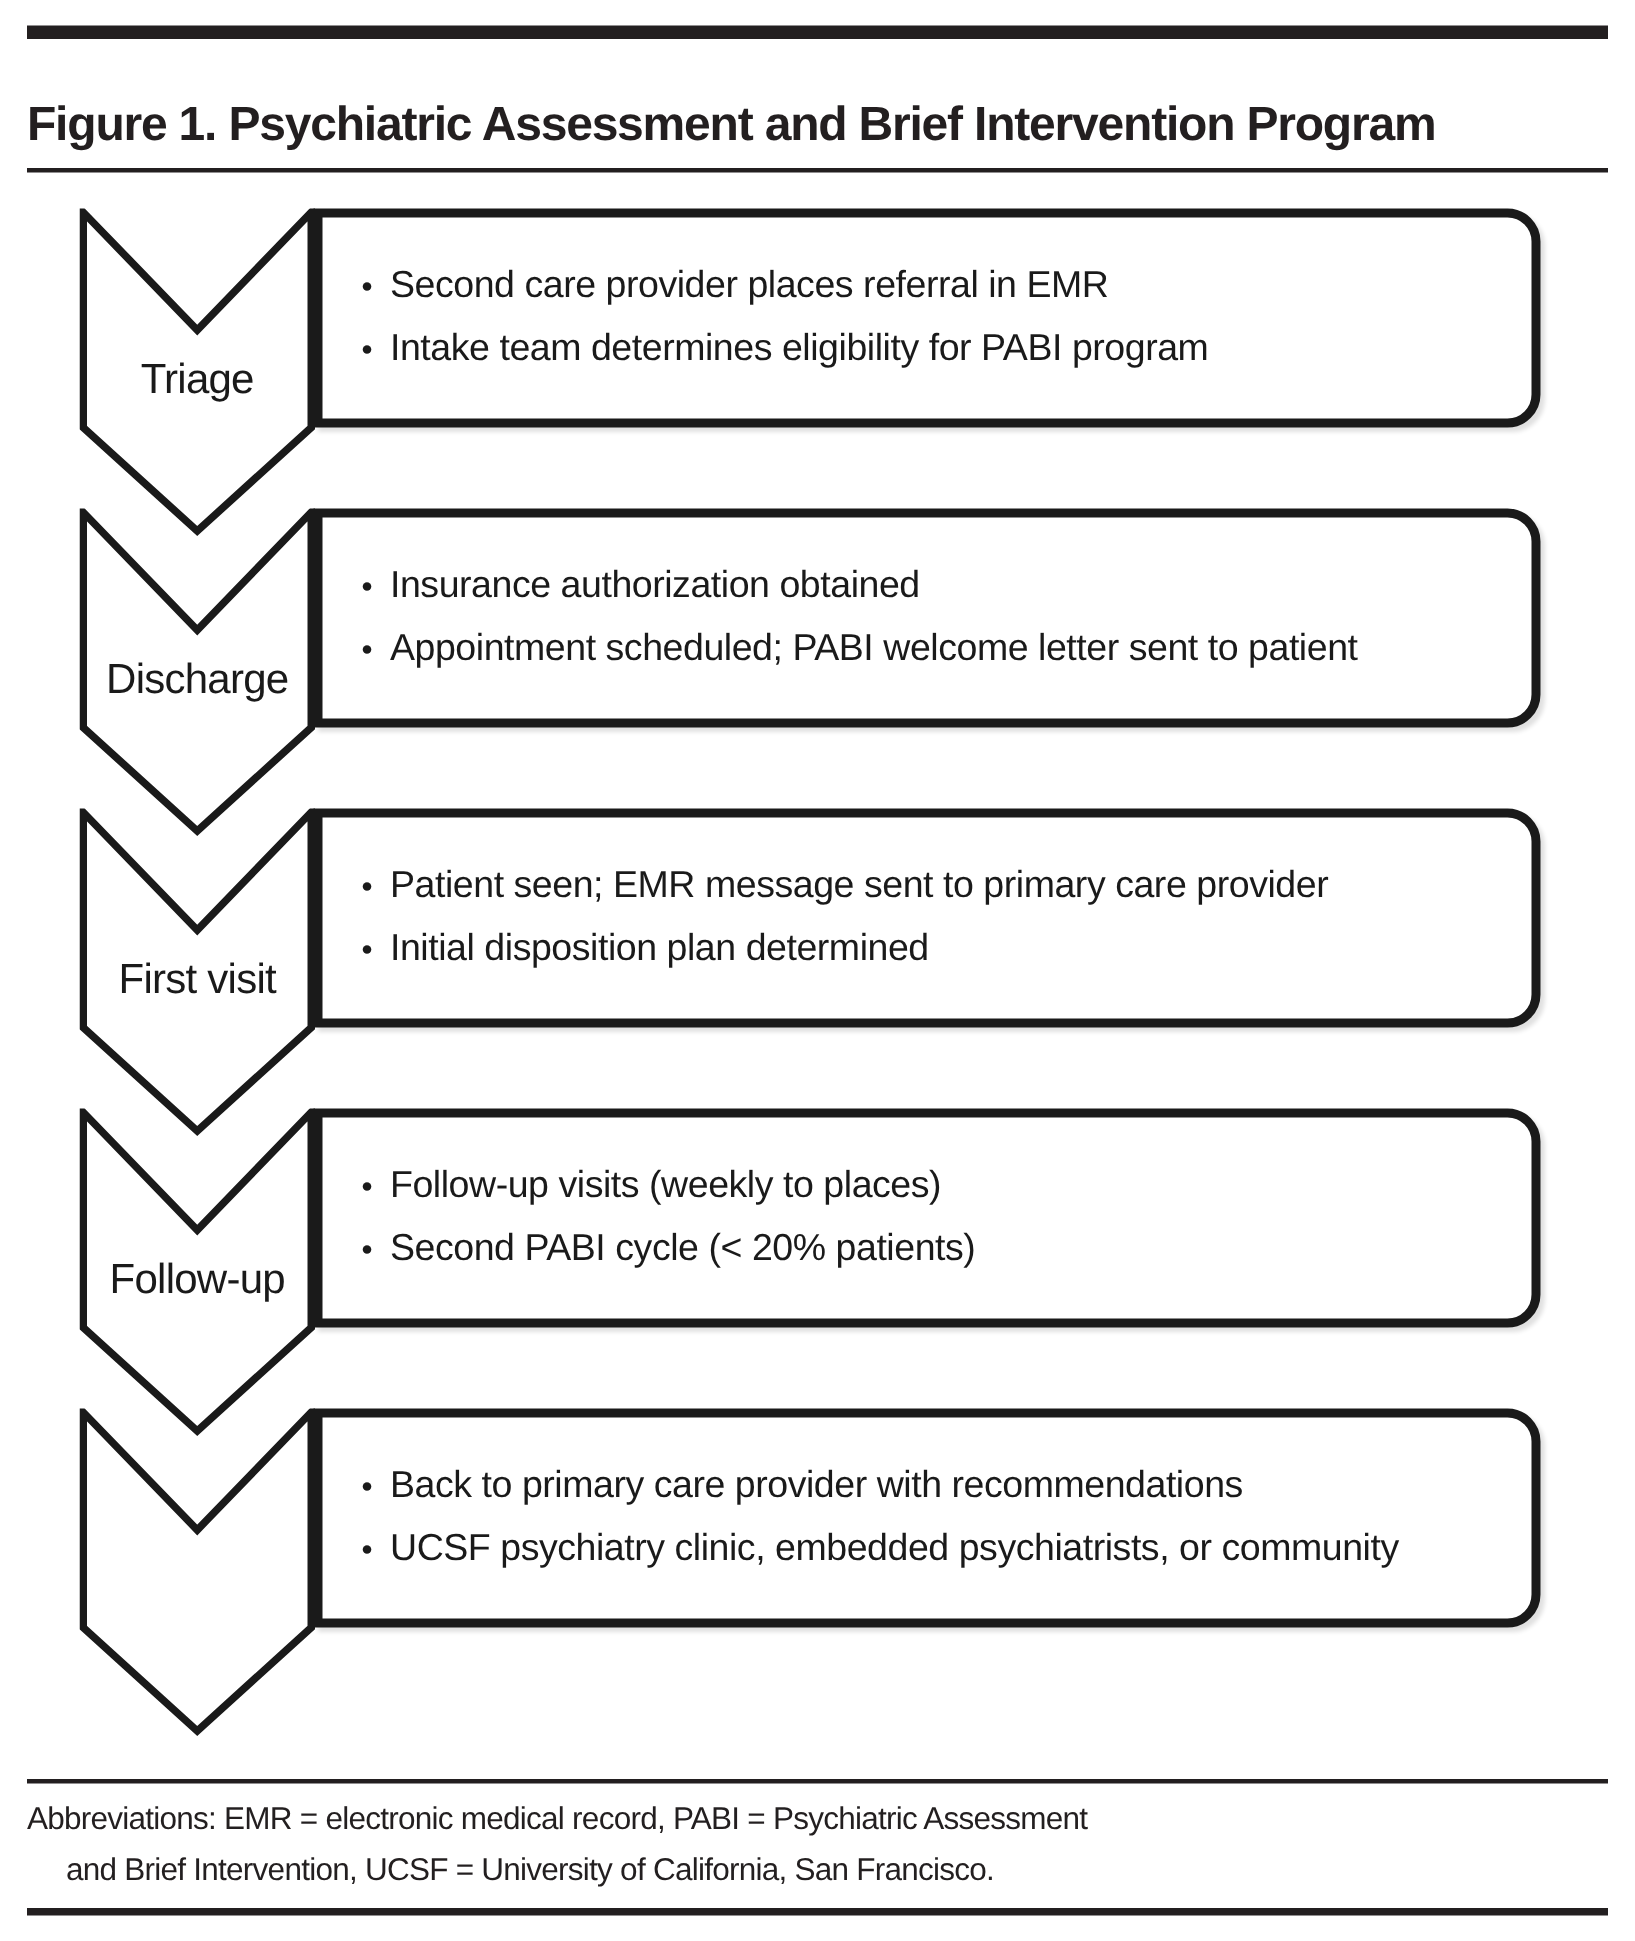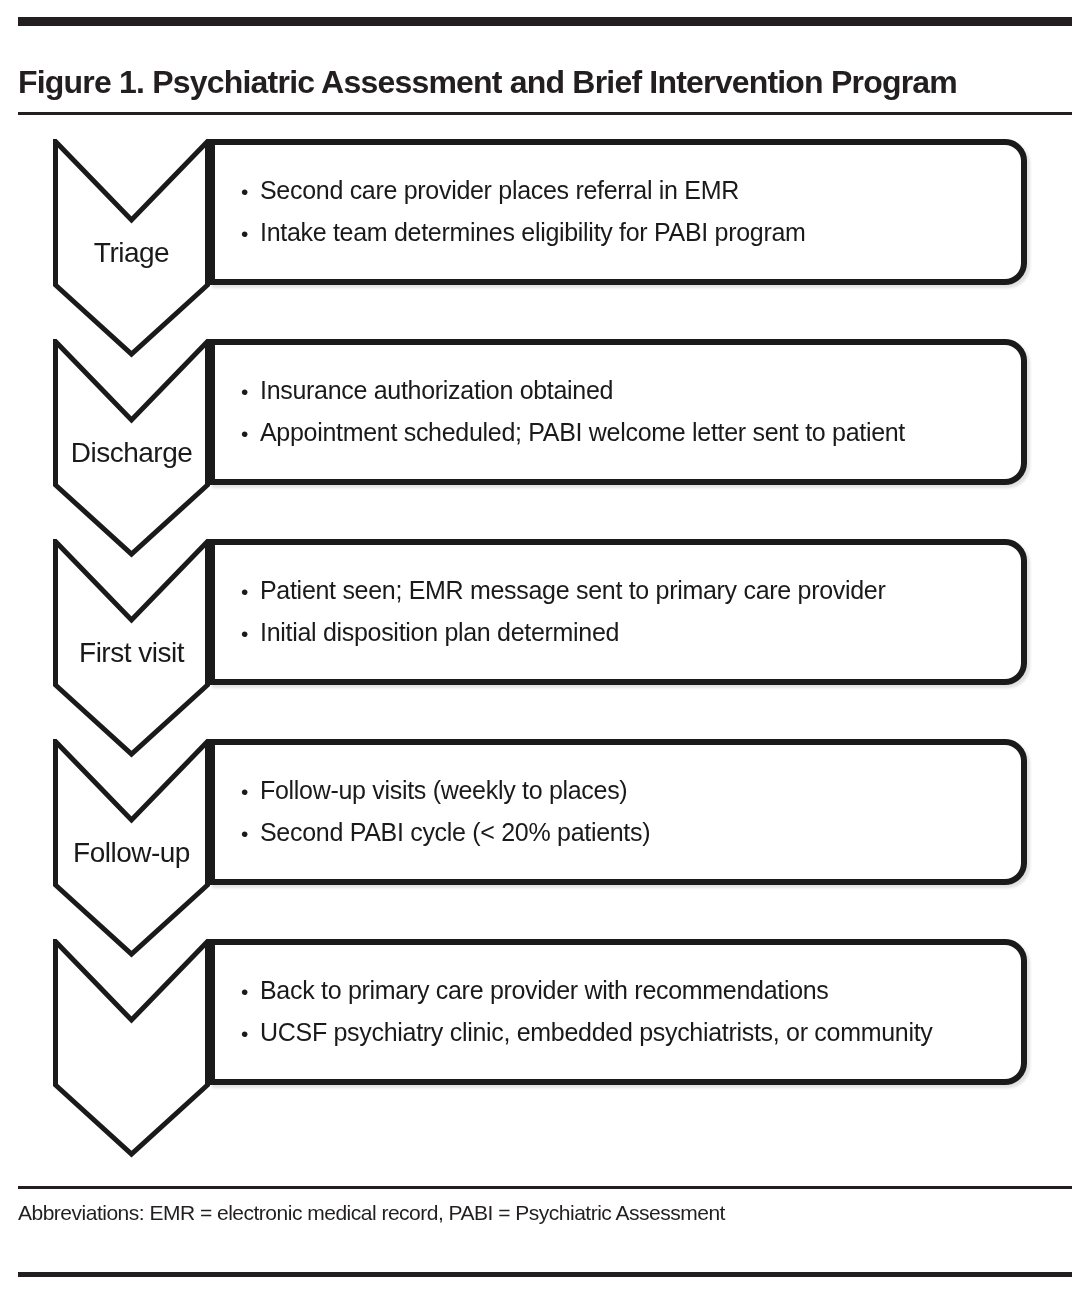--- a/index.html
+++ b/index.html
@@ -154,17 +154,18 @@
         <span class="dot">•</span>
         <span>UCSF psychiatry clinic, embedded psychiatrists, or community</span>
       </div>
     </div>
   </div>
 
   <div class="footnote-rule-top"></div>
 
   <div class="footnote">
     <span class="line1" style="display:block;">Abbreviations: EMR = electronic medical record, PABI = Psychiatric Assessment</span>
+    <span class="line2" style="display:block;">and Brief Intervention, UCSF = University of California, San Francisco.</span>
   </div>
 
   <div class="footnote-rule-bottom"></div>
 
 </div>
 
 </body></html>

